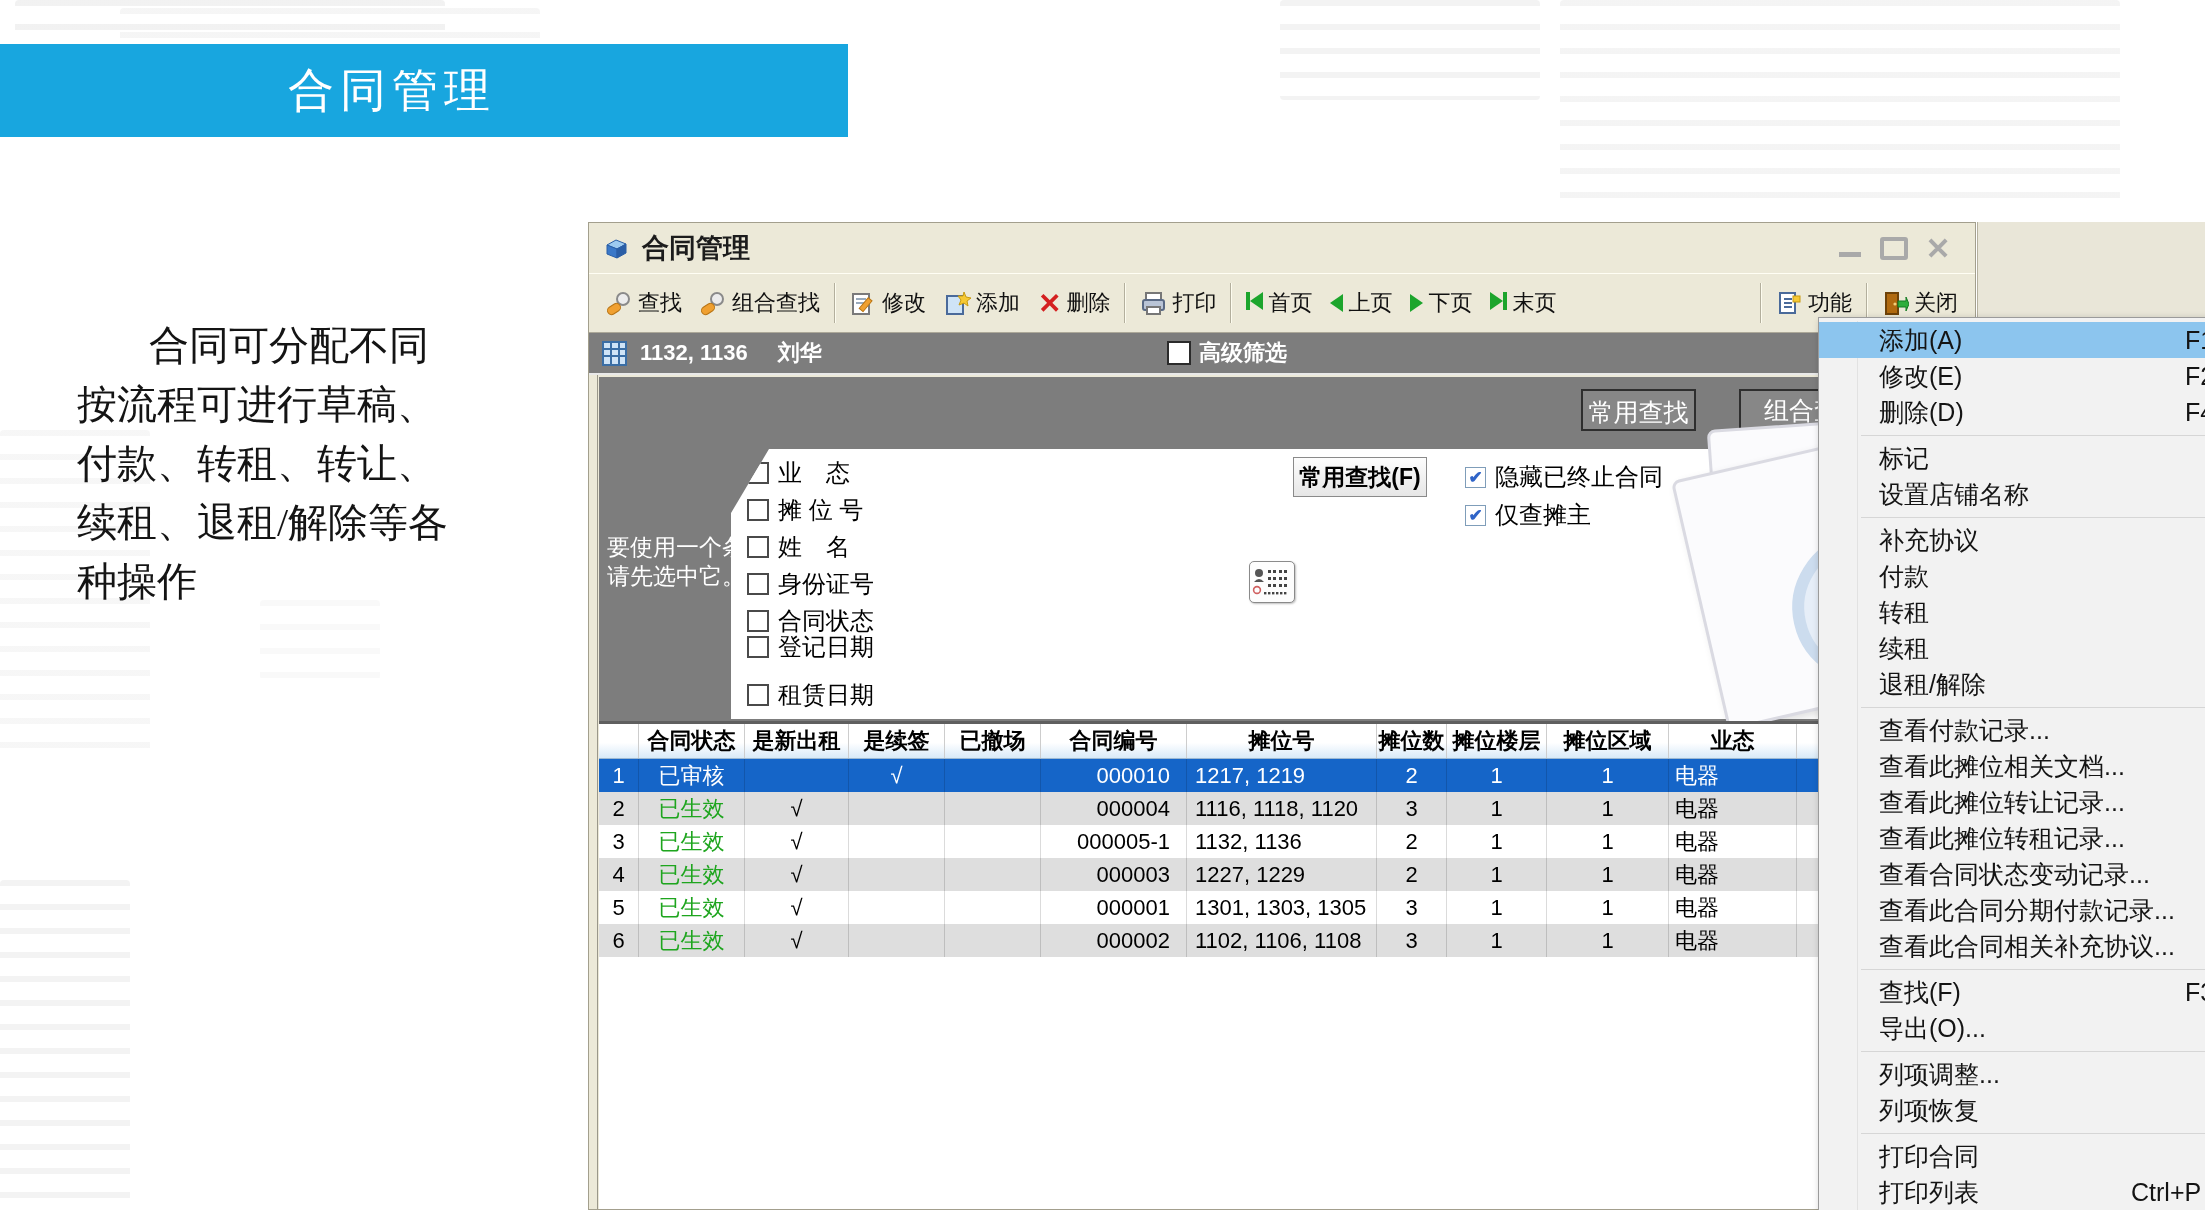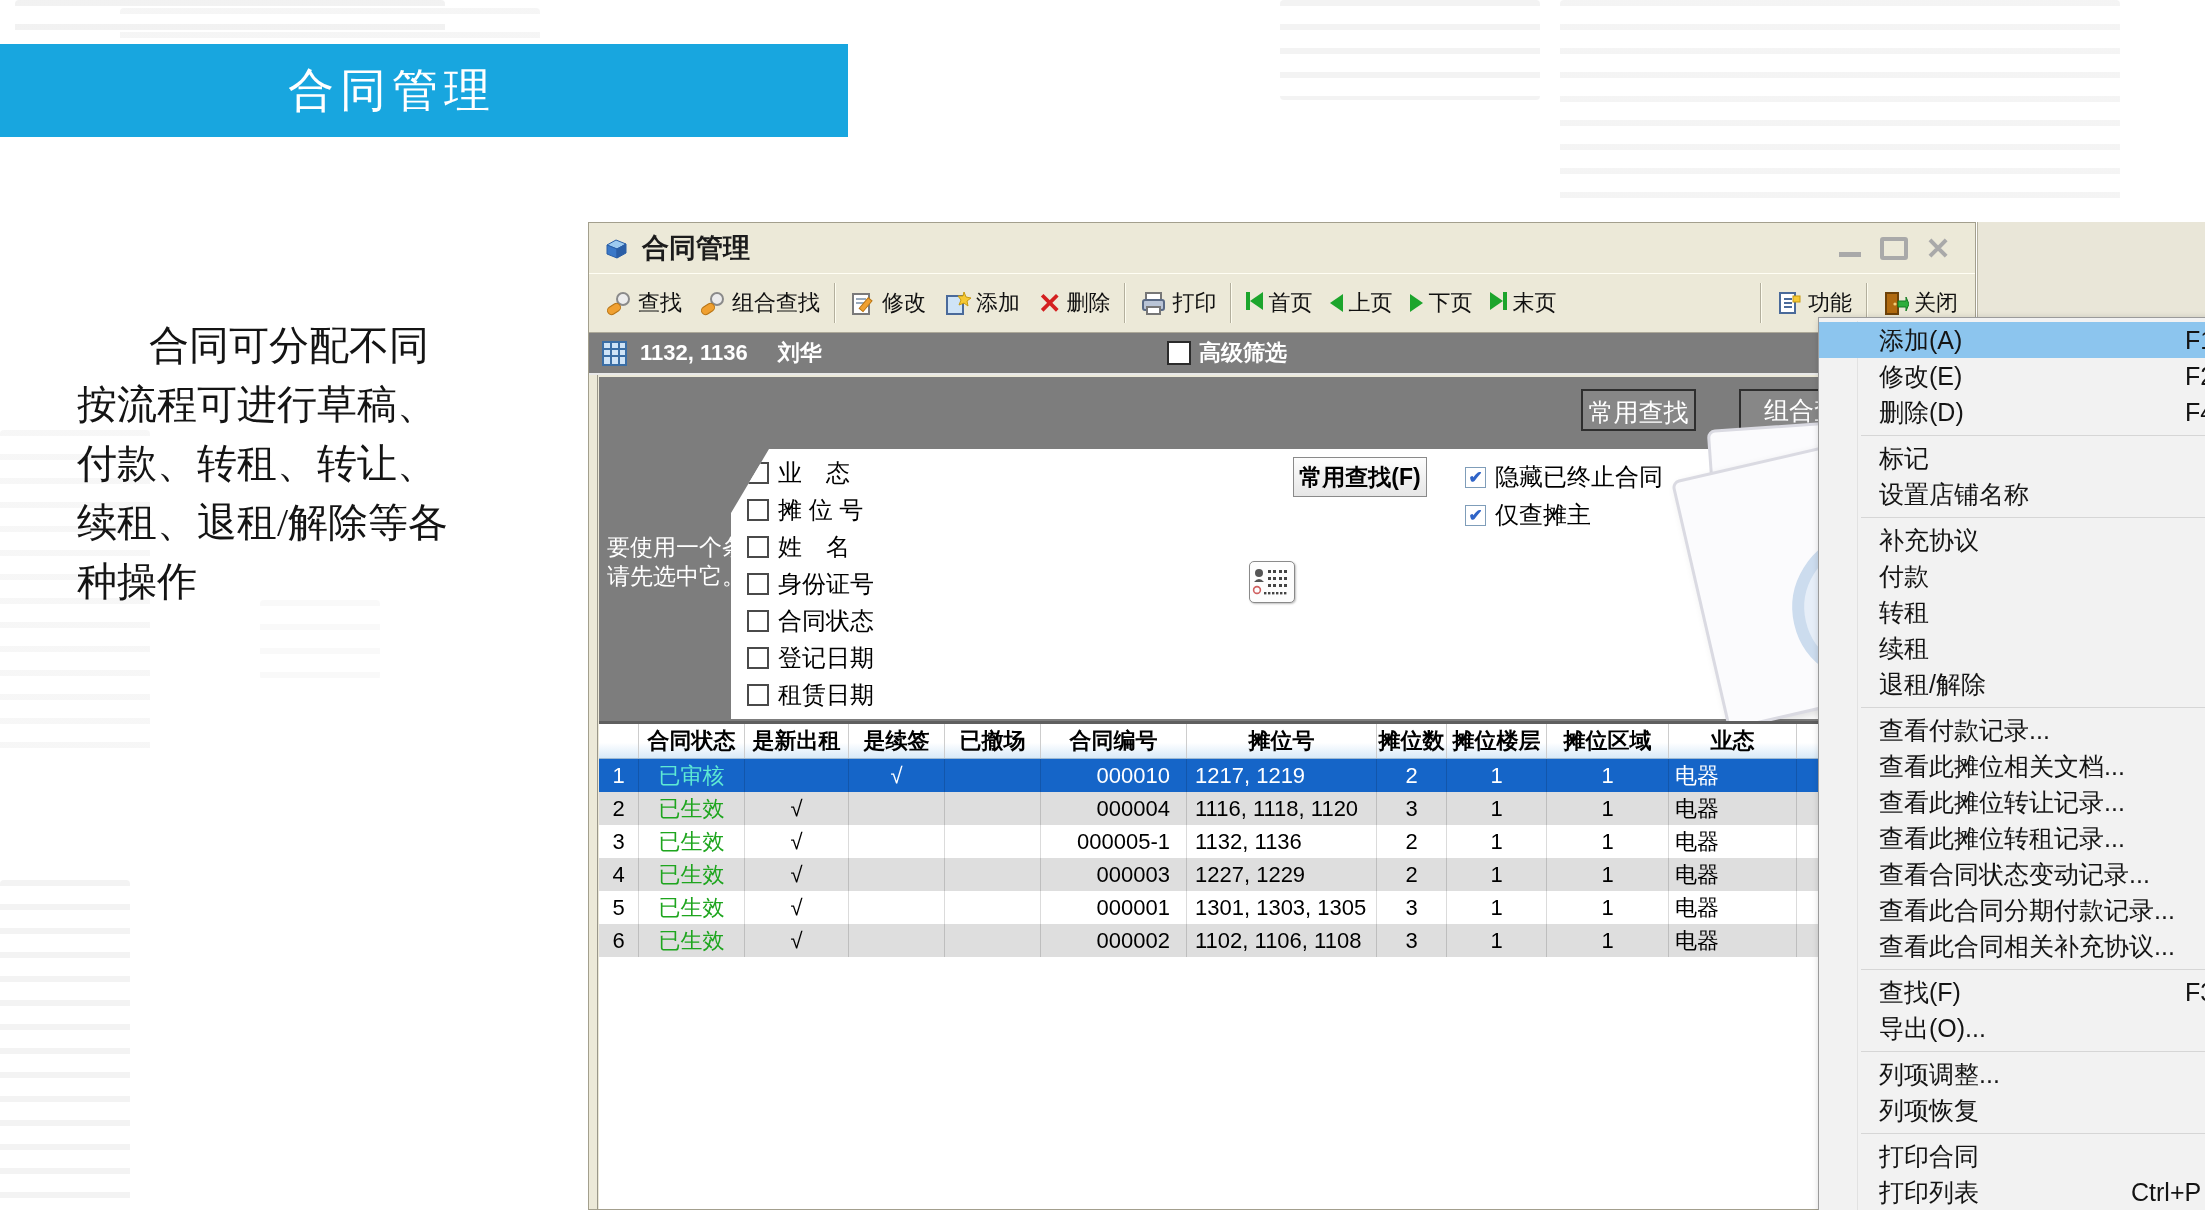--- a/index.html
+++ b/index.html
@@ -113,21 +113,21 @@
   .c5{width:146px;justify-content:flex-end;padding-right:16px;}
   .c6{width:190px;justify-content:flex-start;padding-left:8px;}
   .c7{width:70px;} .c8{width:100px;} .c9{width:122px;}
   .c10{width:128px;justify-content:flex-start;padding-left:6px;}
   .c11{width:172px;}
   .hc.c5,.hc.c6,.hc.c10{justify-content:center;padding:0;}
   .r-even{background:#dedede;}
   .r-odd{background:#ffffff;}
   .r-sel{background:#1565c8;color:#ffffff;}
   .st-ok{color:#1ea51e;}
-  .r-sel .st-sel{color:#5eead4;}
+  .r-sel .st-sel{color:#ffffff;}
   .tfill{position:absolute;left:10px;top:734px;right:4px;bottom:0;background:#fff;}
 
   
   .right-strip{position:absolute;left:1977px;top:222px;width:228px;height:988px;
                background:#e9e6d8;border-left:1px solid #b5b19f;}
 
   
   .menu{position:absolute;left:1818px;top:317px;width:412px;height:906px;background:#f2f2f2;
         border:1px solid #9b9b9b;box-shadow:3px 3px 8px rgba(0,0,0,.3);box-sizing:border-box;
         padding-top:4px;}
@@ -315,21 +315,21 @@
           <span>姓　名</span>
           </div>
         <div class="crow" style="top:119px;">
           <span class="cbox"></span>
           <span>身份证号</span>
           </div>
         <div class="crow" style="top:156px;">
           <span class="cbox"></span>
           <span>合同状态</span>
           </div>
-        <div class="crow" style="top:193px;justify-content:space-between;">
+        <div class="crow" style="top:182px;justify-content:space-between;">
           <span class="cbox"></span>
           <span>登记日期</span>
           </div>
         <div class="crow" style="top:230px;">
           <span class="cbox"></span>
           <span>租赁日期</span>
           </div>
 
         <div class="startbtn">常用查找(F)</div>
 

